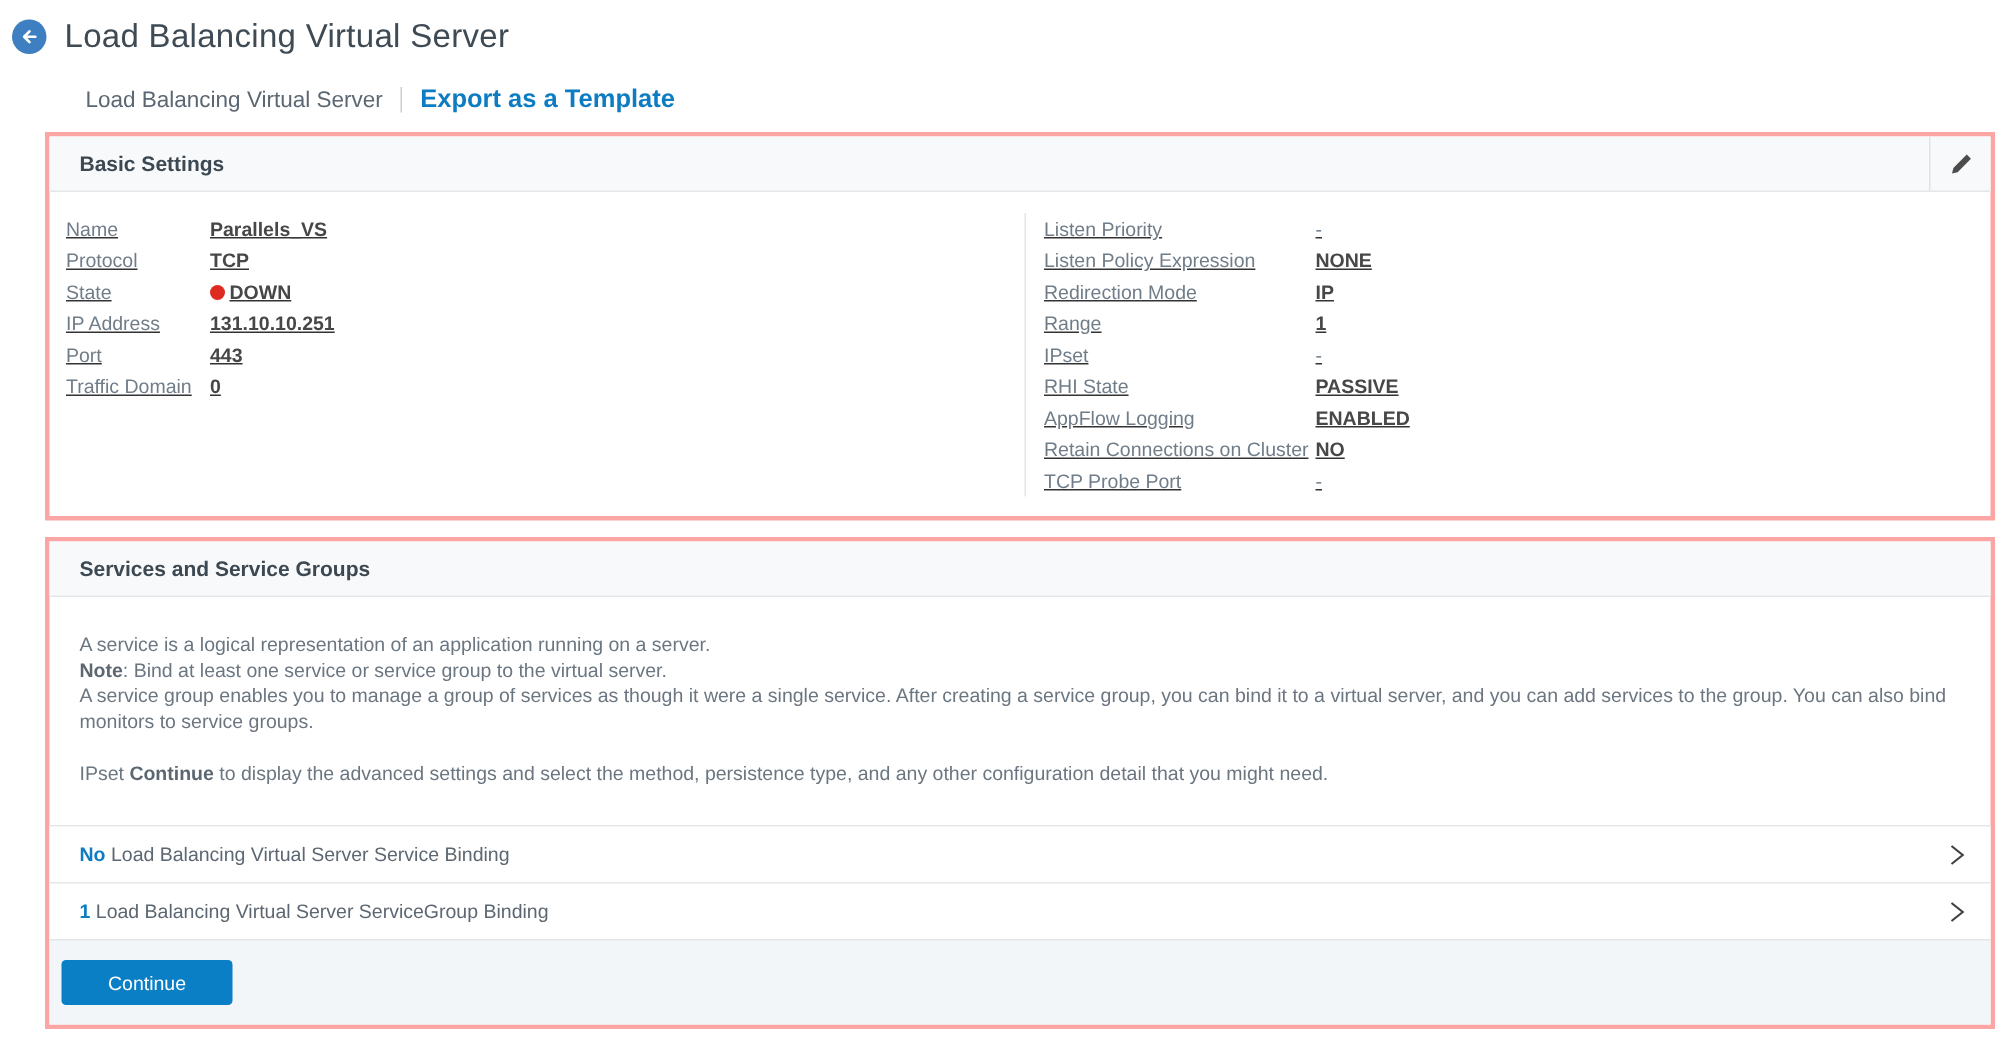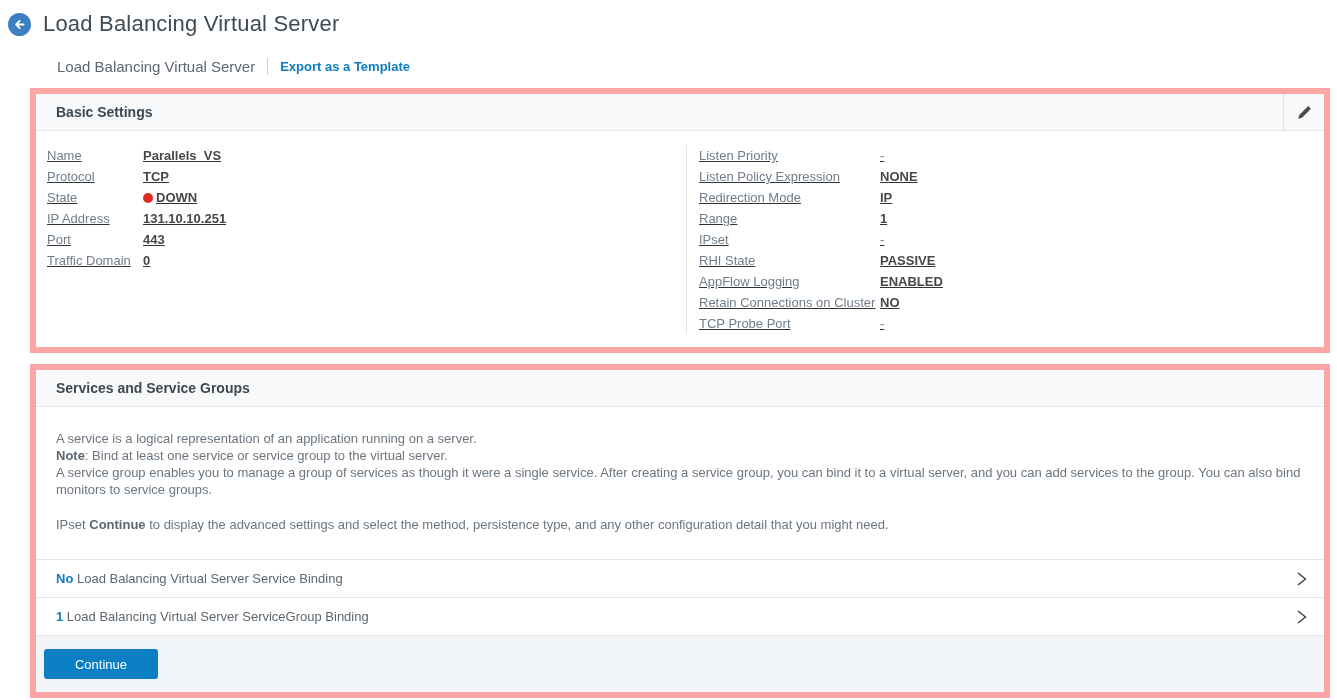--- a/index.html
+++ b/index.html
@@ -15,24 +15,24 @@
   }
   .page-title {
     margin-left: 12px; font-size: 22px; font-weight: 400;
     color: #3e4a54; letter-spacing: 0.2px;
   }
 
   
   .subheader { display: flex; align-items: center; margin: 19px 0 0 57px; height: 20px; }
   .subheader-tab { font-size: 15px; color: #5b6772; }
   .subheader-sep { width: 1px; height: 17px; background: #c9ced3; margin: 0 12px; }
-  .export-link { font-size: 13px; font-weight: bold; color: #0d7cc2; cursor: pointer; text-decoration: none; }
-
-  
-  .panel { margin: 12px 7px 0 30px; border: 6px solid #fca5a5; background: #fff; }
+  .export-link { font-size: 17px; font-weight: bold; color: #0d7cc2; cursor: pointer; text-decoration: none; }
+
+  
+  .panel { margin: 12px 7px 0 30px; border: 3px solid #fca5a5; background: #fff; }
   .panel + .panel { margin-top: 11px; }
   .panel-header {
     height: 37px; background: #f8f9fa; border-bottom: 1px solid #e4e7ea;
     display: flex; align-items: center; padding-left: 20px;
     font-size: 14px; font-weight: bold; color: #3c4852;
   }
   .edit-zone {
     margin-left: auto; align-self: stretch; width: 41px;
     border-left: 1px solid #dfe3e6; display: flex; align-items: center; justify-content: center;
     cursor: pointer;

